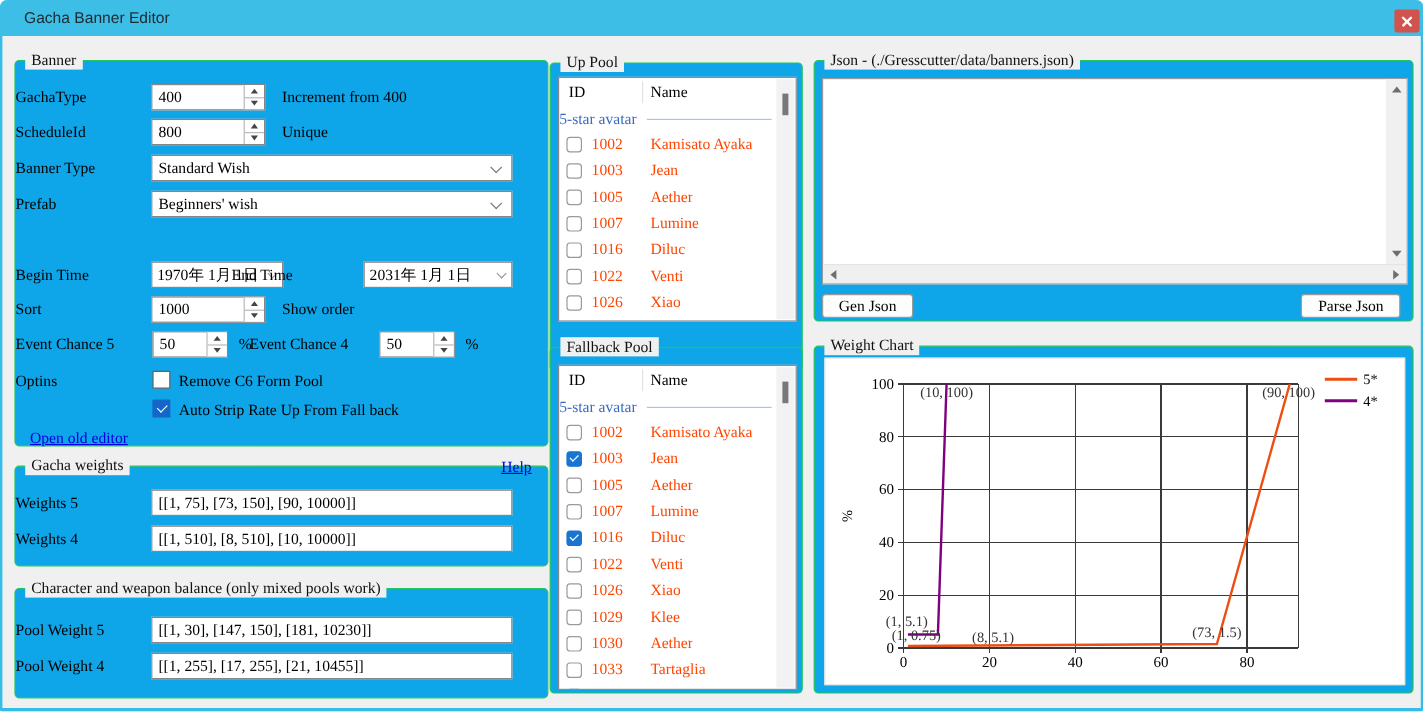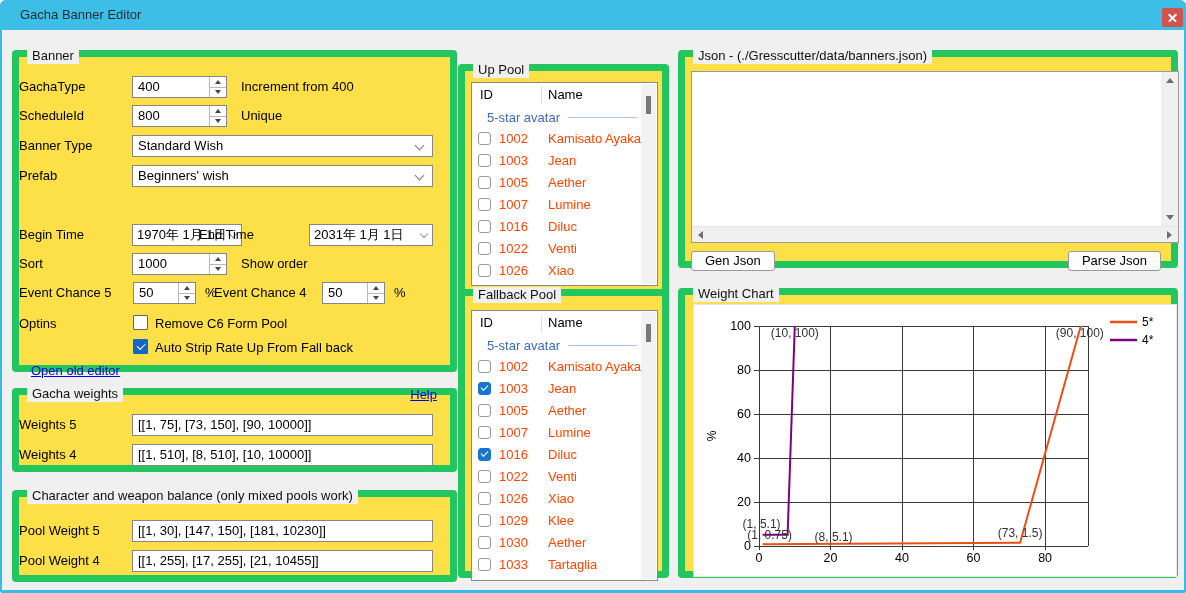--- a/index.html
+++ b/index.html
@@ -7,21 +7,21 @@
   *{box-sizing:border-box;}
   .window{position:absolute;top:0;left:0;width:1186px;height:593px;background:#F0F0F0;
     border-left:2px solid #35BDE7;border-right:2px solid #35BDE7;border-bottom:3px solid #35BDE7;
     border-radius:6px 6px 2px 2px;}
   .titlebar{position:absolute;top:0;left:-2px;right:-2px;height:30px;background:#3DBEE7;border-radius:6px 6px 0 0;}
   .titlebar .title{position:absolute;left:20px;top:0;line-height:30px;font-size:13px;color:#1d2b31;}
   .close-btn{position:absolute;top:8px;right:3px;width:21px;height:19px;background:#D0534E;border-radius:2px;cursor:pointer;}
   .xbar{position:absolute;left:5px;top:8.6px;width:11px;height:1.7px;background:#fff;border-radius:1px;}
   .xbar.a{transform:rotate(45deg);}.xbar.b{transform:rotate(-45deg);}
 
-  .group{position:absolute;border:7px solid #22c55e;border-radius:4px;background:#fde047;}
+  .group{position:absolute;border:1px solid #22c55e;border-radius:4px;background:#0ea5e9;font-family:Liberation Serif, serif;}
   .group-title{position:absolute;top:-9px;left:8px;background:#F0F0F0;padding:0 5px;font-size:13px;
     line-height:16px;color:#111;white-space:nowrap;z-index:2;}
 
   
   .banner-group{left:10px;top:50px;width:445px;height:322px;}
   .gw-group{left:10px;top:388px;width:445px;height:84px;}
   .bal-group{left:10px;top:490px;width:445px;height:92px;}
 
   .frow{position:absolute;left:0;right:0;height:22px;}
   .flabel{position:absolute;left:0;top:0;width:107px;font-size:13px;color:#000;line-height:22px;white-space:nowrap;}
@@ -49,31 +49,31 @@
   .fcb{position:absolute;top:2px;width:15px;height:15px;border:1px solid #636363;border-radius:1px;background:#fff;}
   .fcb.on{background:#1467C8;border-color:#1467C8;}
   .fcb.on::after{content:"";position:absolute;left:2.5px;top:3.2px;width:7px;height:3.5px;
     border-left:1.8px solid #fff;border-bottom:1.8px solid #fff;transform:rotate(-45deg);}
 
   .link{position:absolute;font-size:13px;color:#0000E0;text-decoration:underline;line-height:16px;white-space:nowrap;cursor:pointer;}
   .tinput{left:113px;width:301px;}
   .help-link{top:-8px;right:13px;}
 
   
-  .up-pool-group{left:456px;top:52px;width:211px;height:258px;margin-top:12px;}
+  .up-pool-group{left:456px;top:52px;width:211px;height:258px;}
   .fb-pool-group{left:456px;top:289px;width:211px;height:289px;}
   .pool-table{position:absolute;left:6px;right:4px;background:#fff;border:1px solid #8a8a8a;overflow:hidden;}
   .up-pool-group .pool-table{top:11px;height:204px;}
   .fb-pool-group .pool-table{top:14px;height:271px;}
   .pool-header{position:relative;height:24px;}
   .pool-header .col-id{position:absolute;left:8px;line-height:24px;font-size:13px;color:#000;}
   .pool-header .col-name{position:absolute;left:76px;line-height:24px;font-size:13px;color:#000;}
   .sep{position:absolute;top:3px;width:1px;height:18px;background:#E2E2E2;}
   .sep1{left:69px;}.sep2{left:182px;}
-  .pool-grouprow{position:relative;height:20px;display:flex;align-items:center;padding-left:15px;}
+  .pool-grouprow{position:relative;height:20px;display:flex;align-items:center;}
   .pg-label{color:#3C6BC4;font-size:13px;white-space:nowrap;}
   .pg-line{flex:1;height:1px;background:#A9C6E8;margin-left:8px;margin-right:20px;}
   .pool-row{height:22px;display:flex;align-items:center;padding-left:6px;font-size:13px;}
   .cb{width:13px;height:13px;border:1px solid #9a9a9a;border-radius:3px;background:#fff;position:relative;flex:none;margin-right:8px;}
   .cb.on{background:#1876D2;border-color:#1876D2;}
   .cb.on::after{content:"";position:absolute;left:2.2px;top:2.8px;width:6px;height:3px;
     border-left:1.5px solid #fff;border-bottom:1.5px solid #fff;transform:rotate(-45deg);}
   .rid{color:#FF4500;width:49px;flex:none;}
   .rname{color:#FF4500;white-space:nowrap;overflow:hidden;}
   .pool-scroll{position:absolute;top:1px;right:1px;bottom:1px;width:15px;background:#F2F2F2;}

